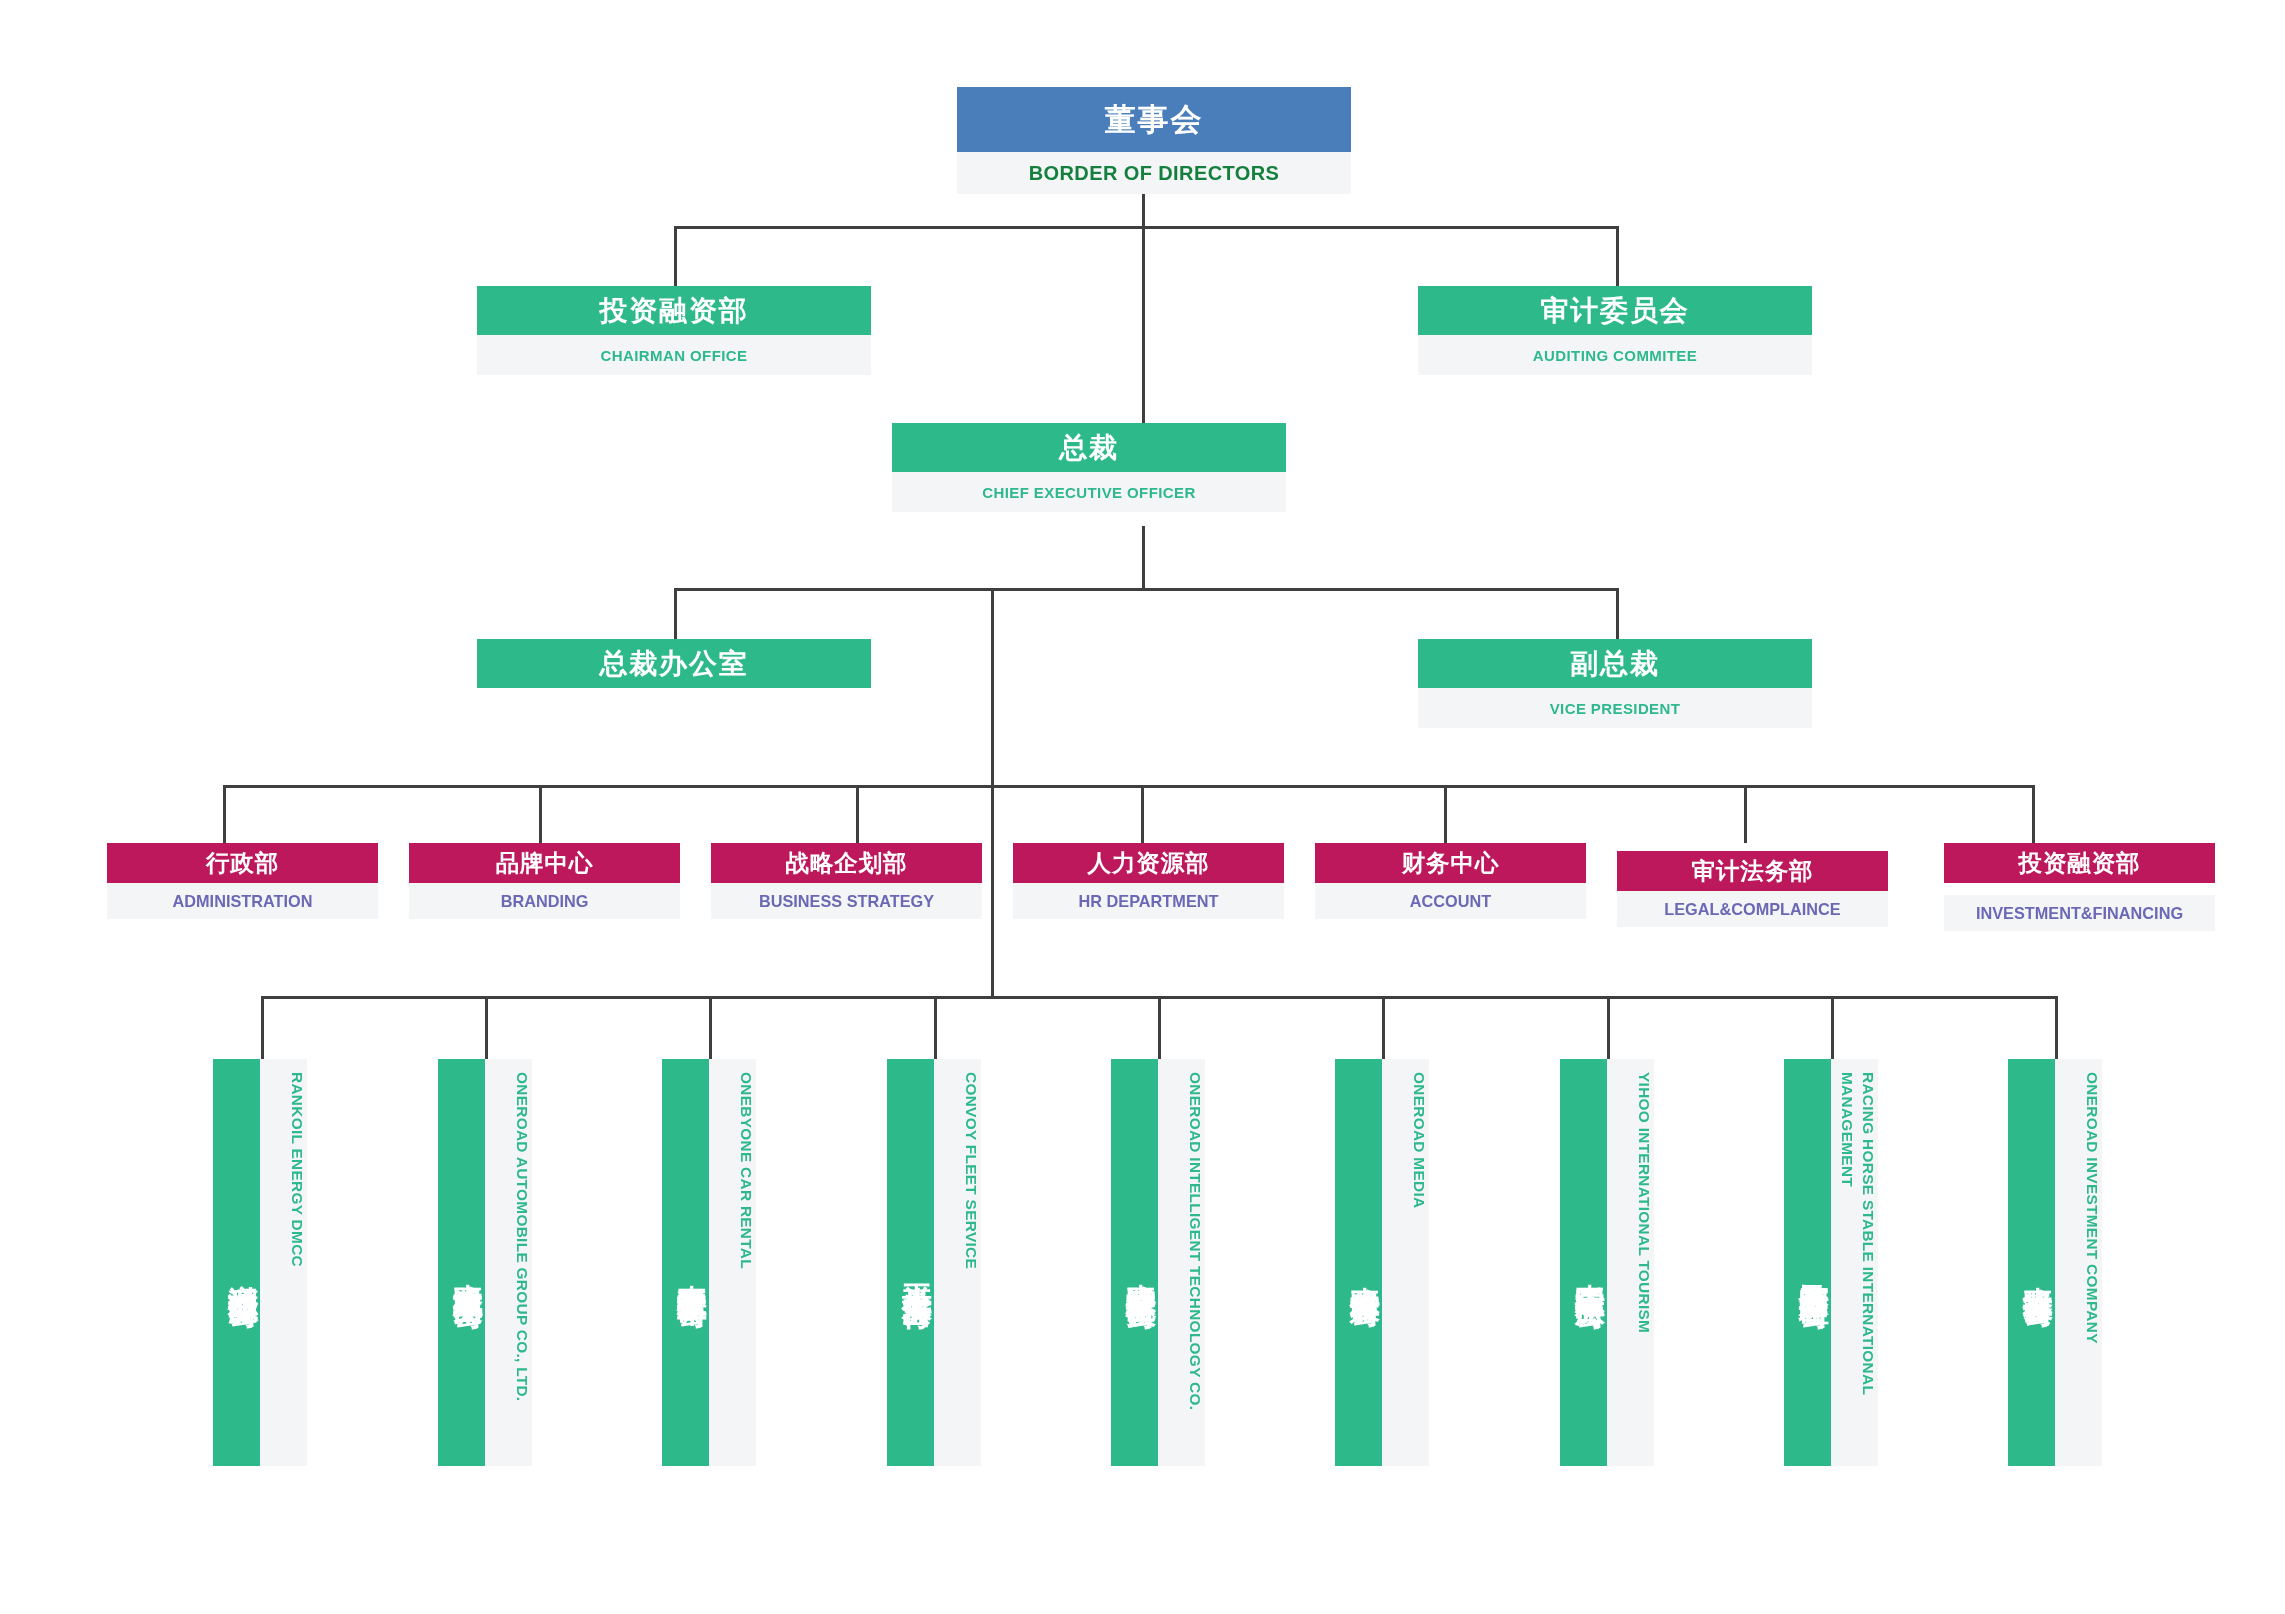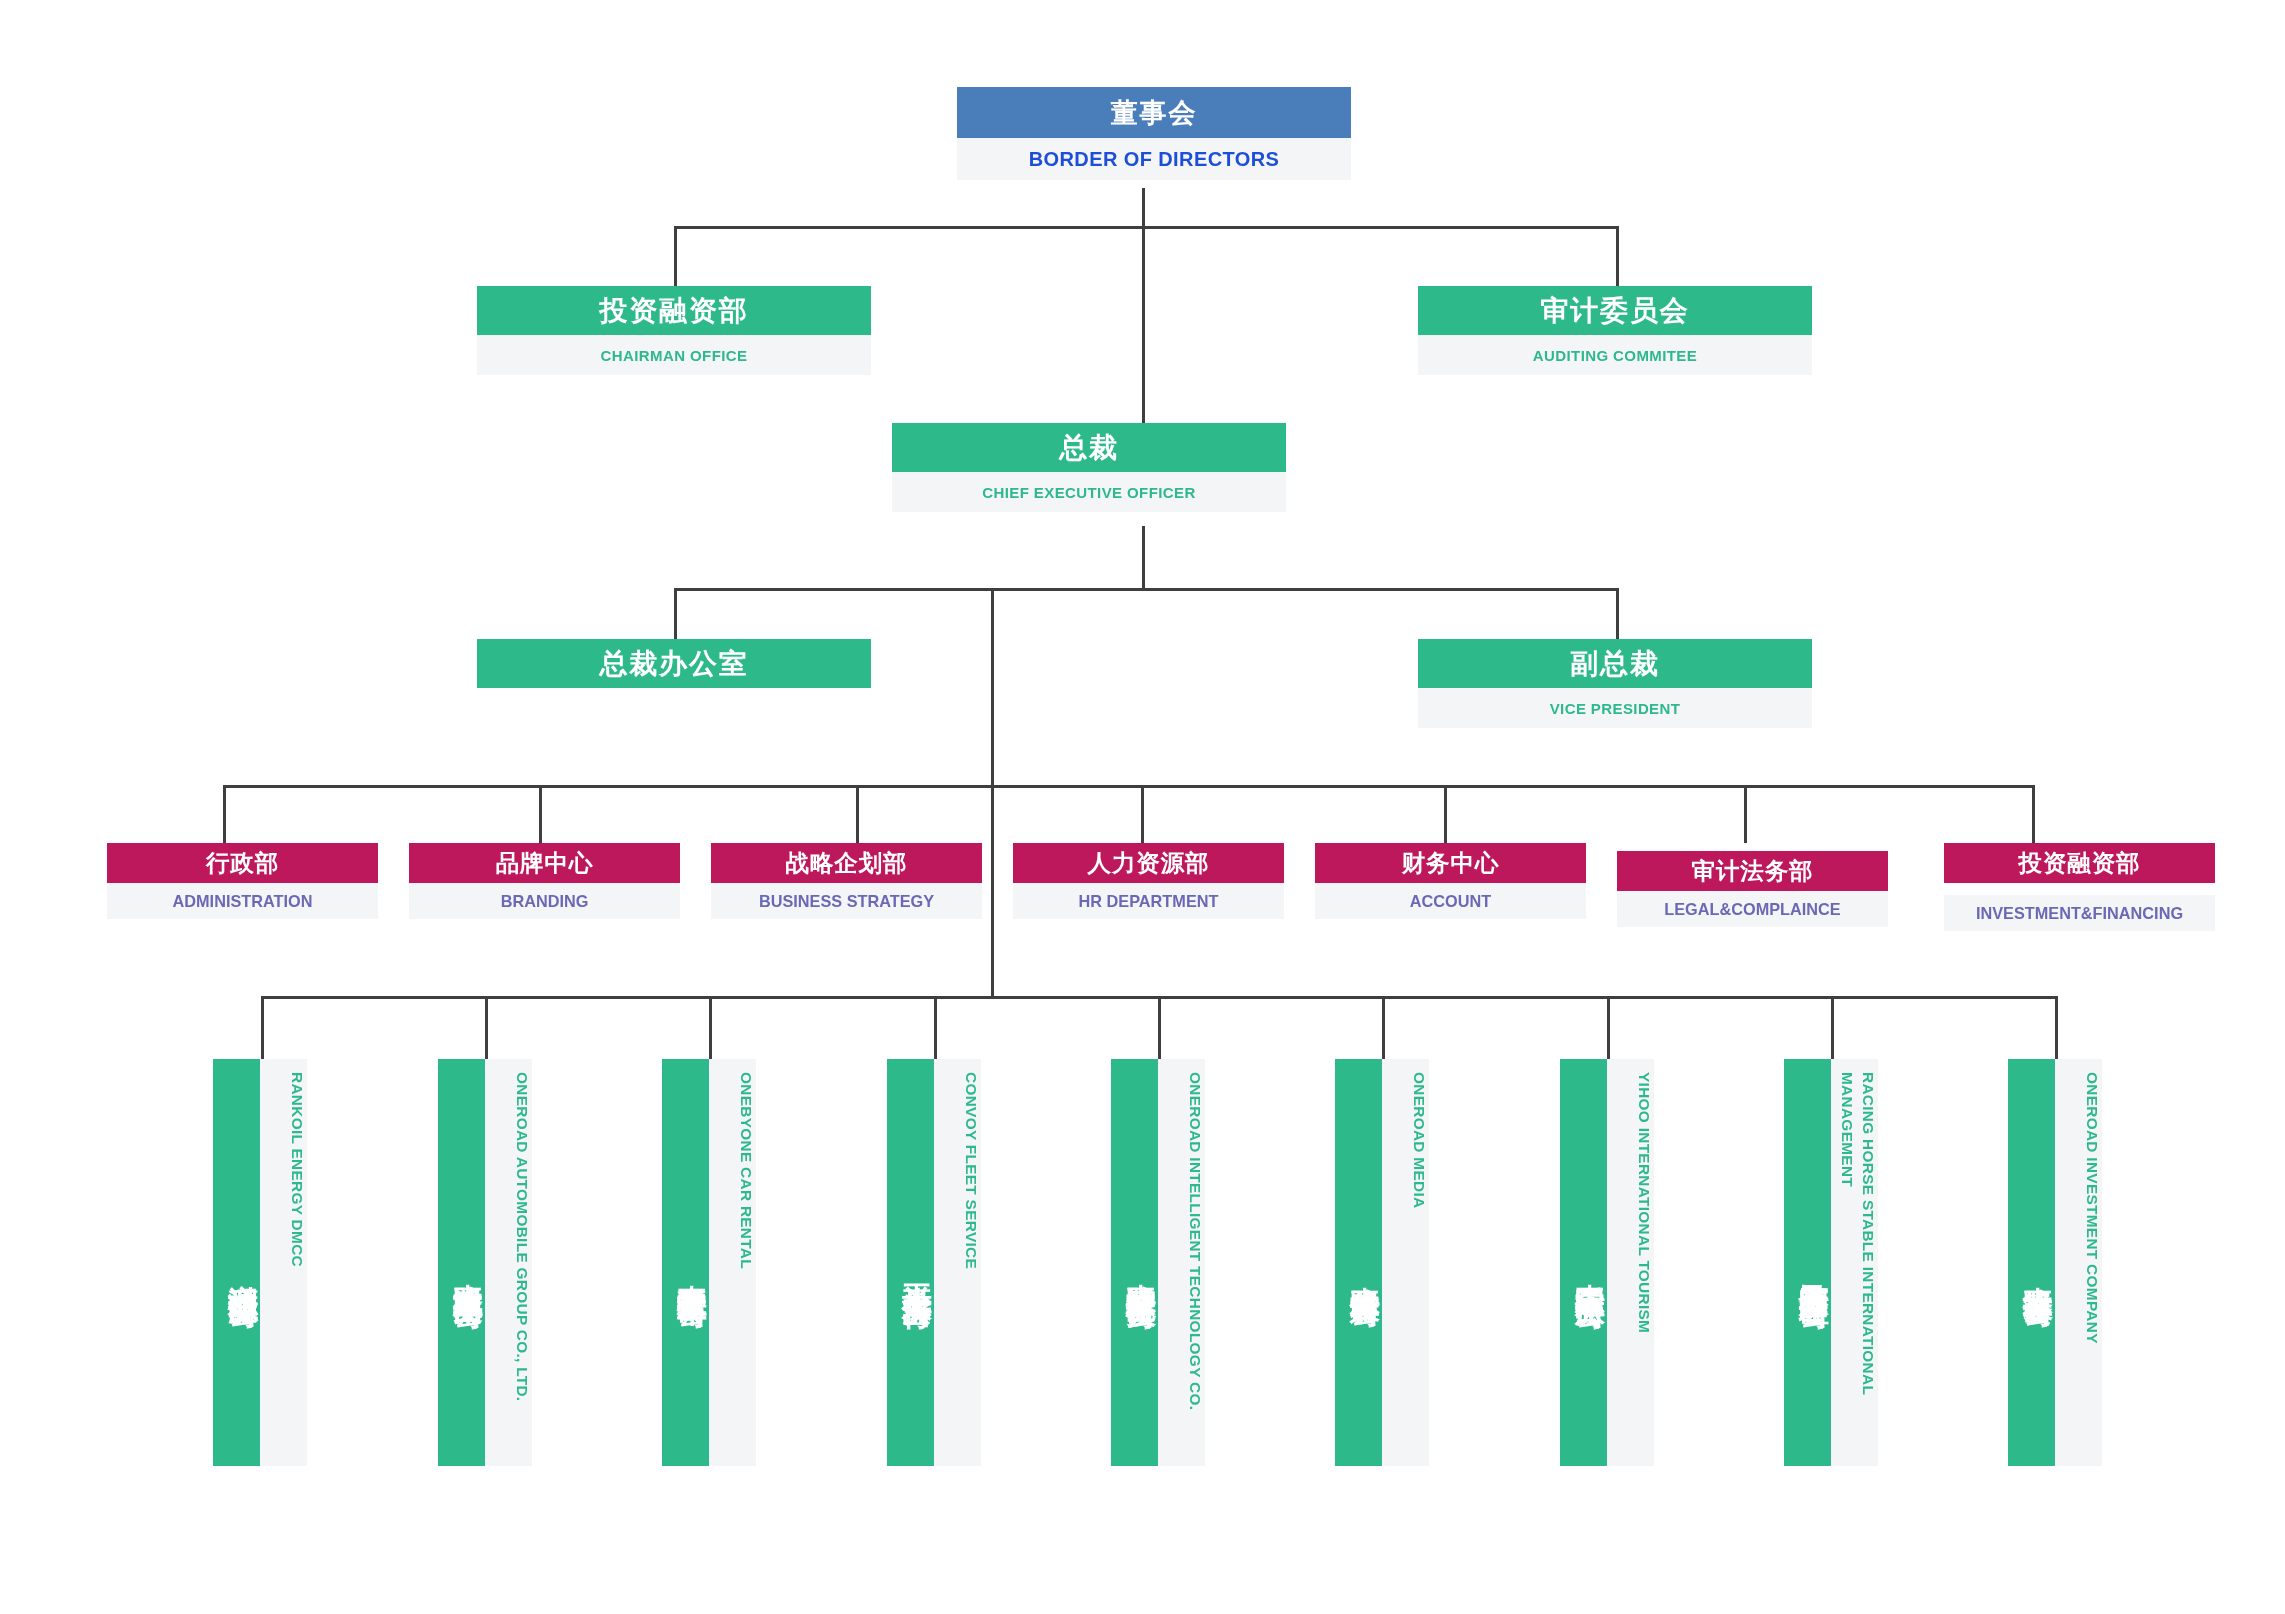--- a/index.html
+++ b/index.html
@@ -41,28 +41,28 @@
     text-align:center;
     font-weight:700;
     display:flex;
     align-items:center;
     justify-content:center;
     letter-spacing:0.4px;
   }
 
   
   .t-board .cn{background:#4a7ebb;}
-  .t-board .en{color:#1d4ed8;}
+  .t-board .en{color:#15803d;}
   .t-green .cn{background:#2db98a;}
   .t-green .en{color:#2db98a;}
   .t-purple .cn{background:#be185d;}
   .t-purple .en{color:#6b68b5;}
 
   
-  .tier1 .cn{height:51px;font-size:27px;}
+  .tier1 .cn{height:65px;font-size:31px;}
   .tier1 .en{height:42px;font-size:20px;}
 
   .tier2 .cn{height:49px;font-size:28px;}
   .tier2 .en{height:40px;font-size:15px;}
 
   .tier4 .cn{height:40px;font-size:23.5px;letter-spacing:0.9px;}
   .tier4 .en{height:36px;font-size:16.3px;letter-spacing:0;}
 
   
   .vnode{

